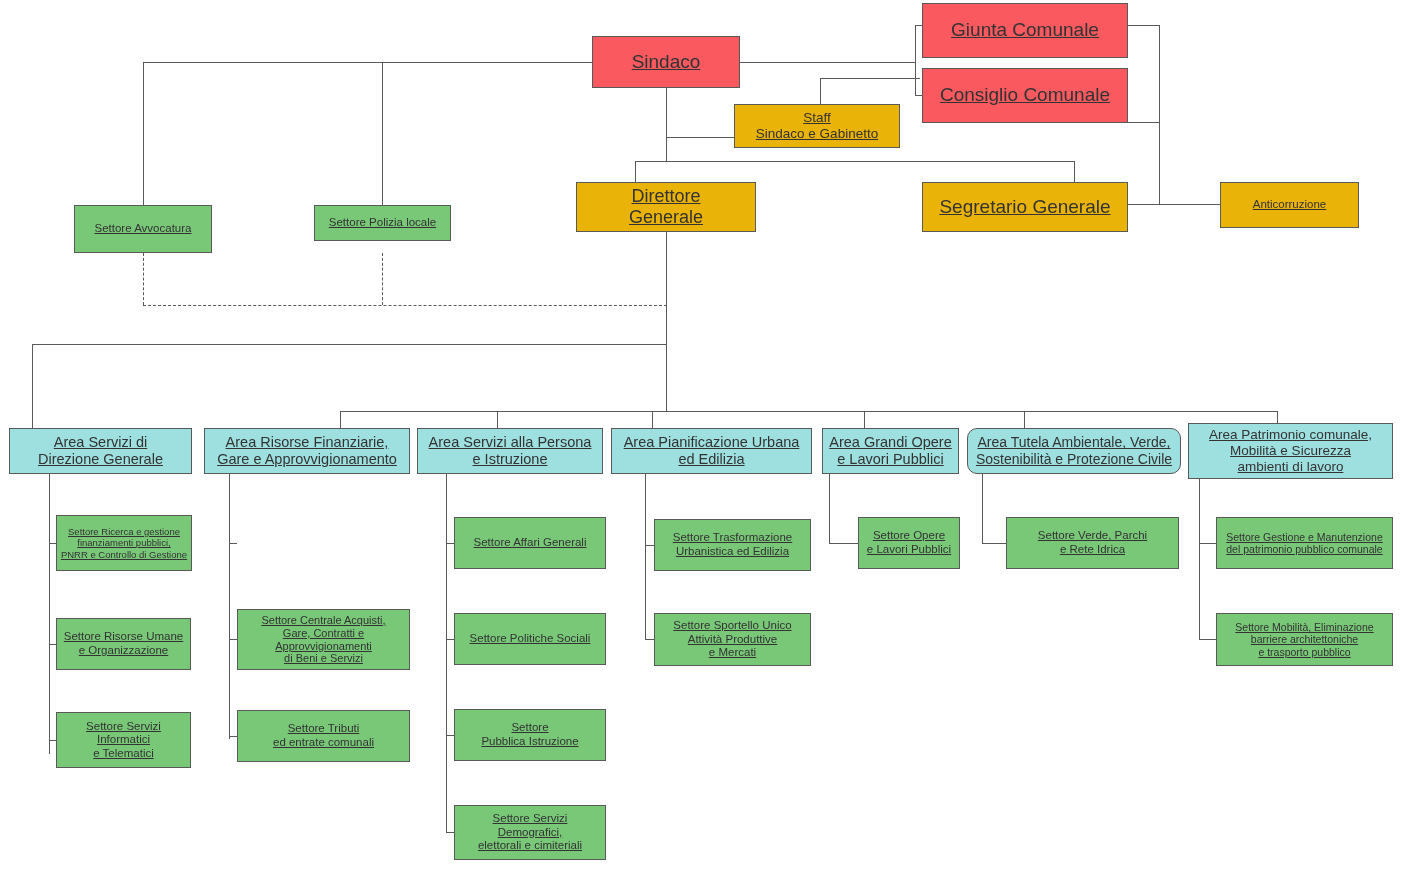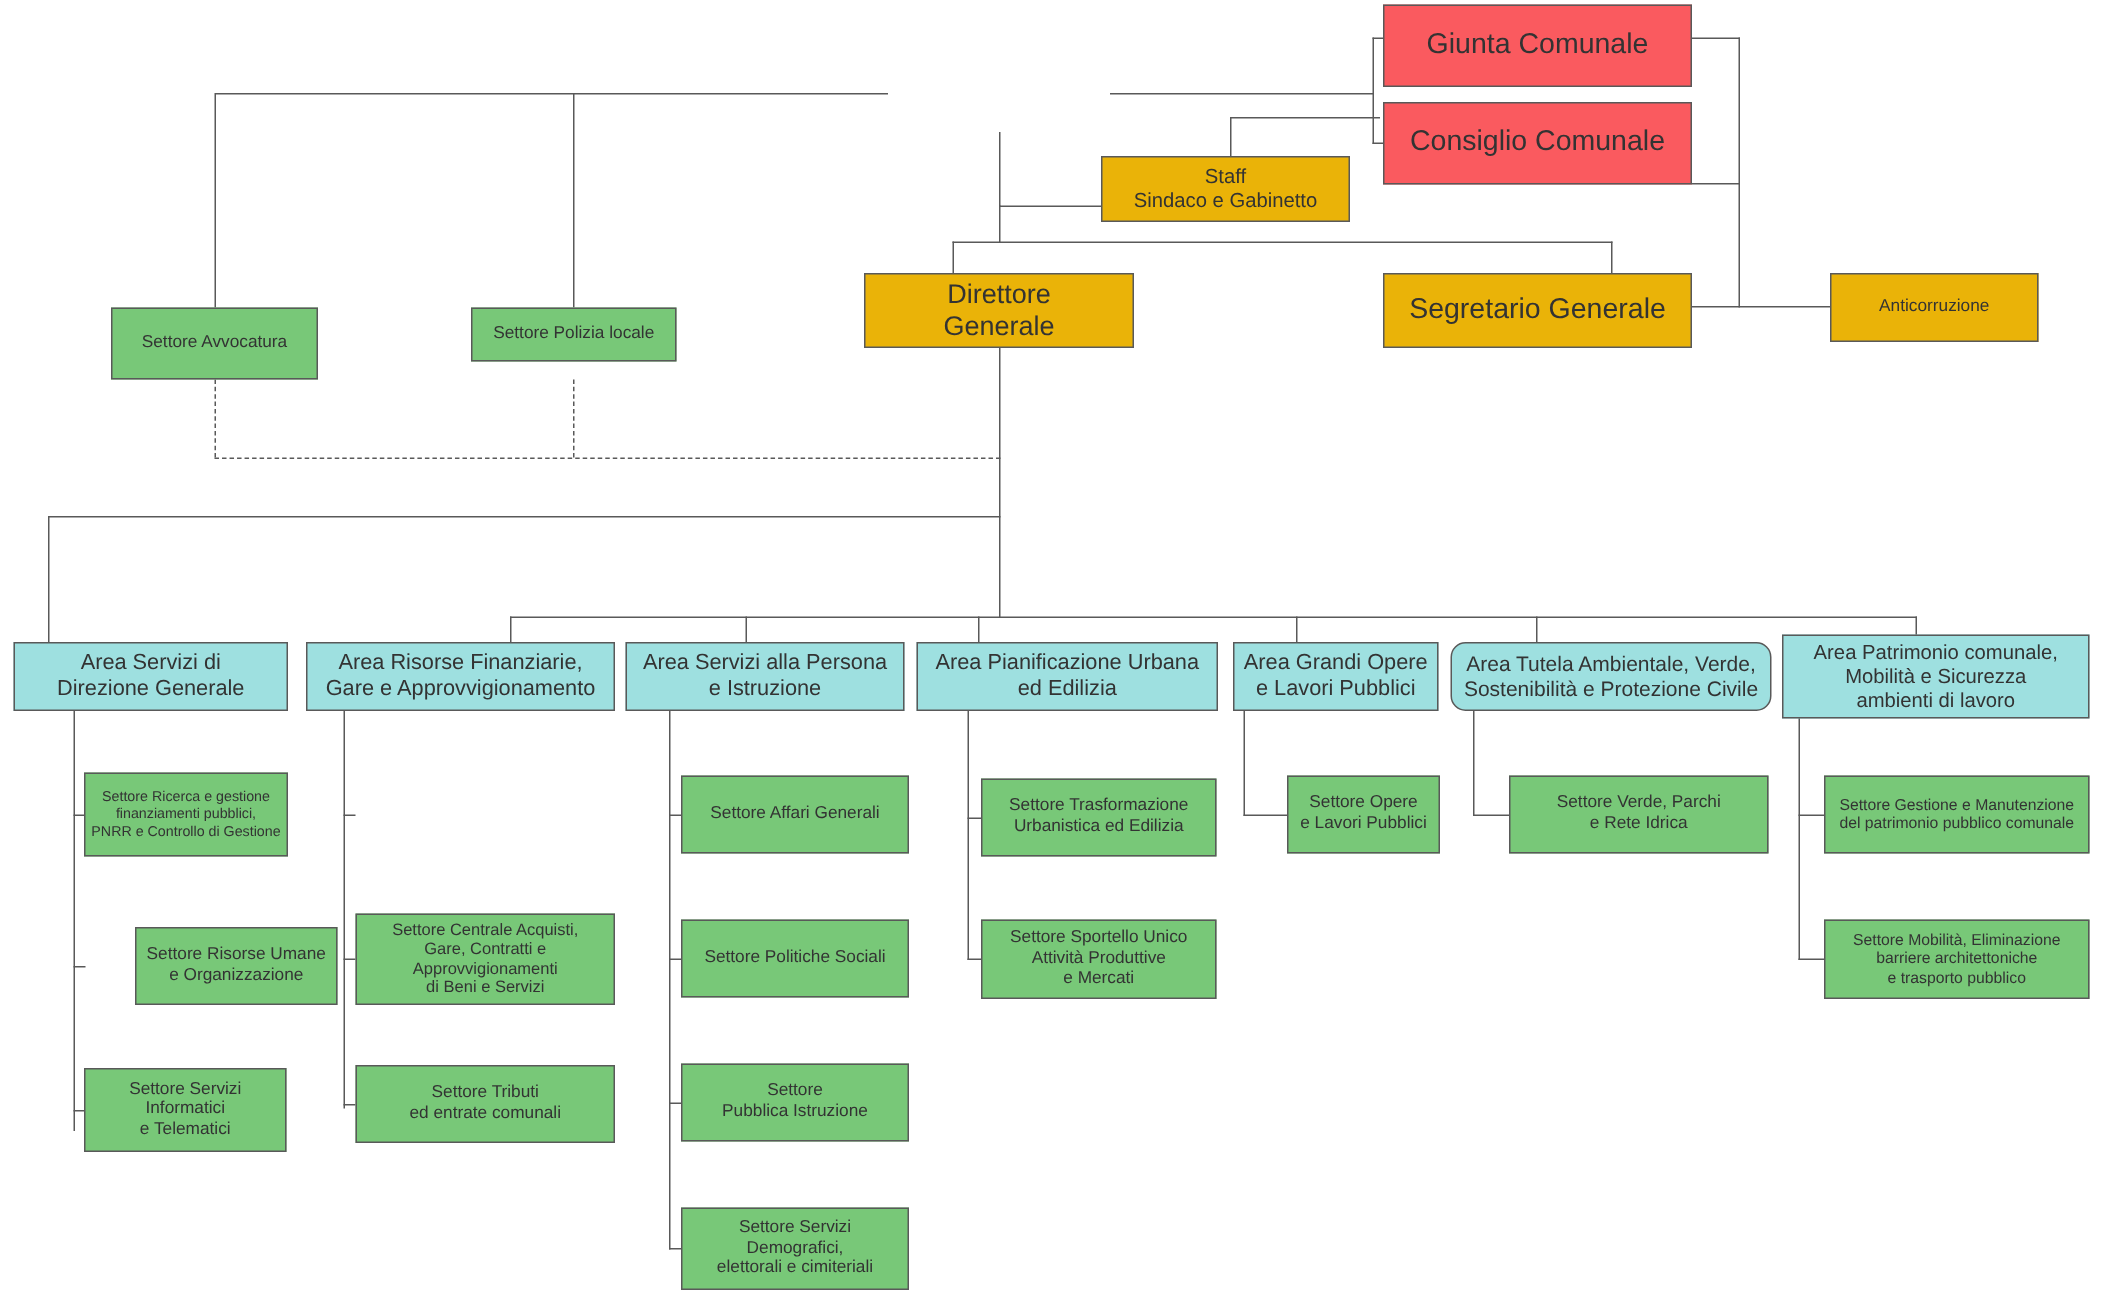--- a/index.html
+++ b/index.html
@@ -25,20 +25,21 @@
     border: 1.6px solid #595959;
     display: flex;
     align-items: center;
     justify-content: center;
     text-align: center;
     line-height: 1.18;
     z-index: 3;
     color: #333333;
     padding: 17px 3px;
     white-space: pre-line;
+    text-decoration: underline;
   }
   .node.red   { background: #fa5a5f; }
   .node.yellow{ background: #eab308; }
   .node.green { background: #78c878; }
   .node.cyan  { background: #9ee0e0; }
 
   .ln {
     position: absolute;
     background: #595959;
     z-index: 1;
@@ -132,20 +133,21 @@
   <div class="ln lv" style="left:829px; top:474px; height:70px;"></div>
   <div class="ln lh" style="left:829px; top:543px; width:29px;"></div>
 
   <div class="ln lv" style="left:982px; top:474px; height:70px;"></div>
   <div class="ln lh" style="left:982px; top:543px; width:24px;"></div>
 
   <div class="ln lv" style="left:1199px; top:474px; height:166px;"></div>
   <div class="ln lh" style="left:1199px; top:543px; width:17px;"></div>
   <div class="ln lh" style="left:1199px; top:639px; width:17px;"></div>
 
+  <div class="node red" style="left:592px; top:36px; width:148px; height:52px; font-size:19px;">Sindaco</div>
 
   <div class="node red" style="left:922px; top:3px; width:206px; height:55px; font-size:19px;">Giunta Comunale</div>
 
   <div class="node red" style="left:922px; top:68px; width:206px; height:55px; font-size:19px;">Consiglio Comunale</div>
 
   <div class="node yellow" style="left:734px; top:104px; width:166px; height:44px; font-size:13.5px;">Staff
 Sindaco e Gabinetto</div>
 
   <div class="node yellow" style="left:576px; top:182px; width:180px; height:50px; font-size:18px;">Direttore
 Generale</div>
@@ -170,21 +172,21 @@
 e Lavori Pubblici</div>
   <div class="node cyan" style="left:967px; top:428px; width:214px; height:46px; font-size:14px;border-radius:10px;">Area Tutela Ambientale, Verde,
 Sostenibilità e Protezione Civile</div>
   <div class="node cyan" style="left:1188px; top:423px; width:205px; height:56px; font-size:13.5px;">Area Patrimonio comunale,
 Mobilità e Sicurezza
 ambienti di lavoro</div>
 
   <div class="node green" style="left:56px; top:515px; width:136px; height:56px; font-size:9.5px;">Settore Ricerca e gestione
 finanziamenti pubblici,
 PNRR e Controllo di Gestione</div>
-  <div class="node green" style="left:56px; top:618px; width:135px; height:52px; font-size:11.5px;margin-left:34px;">Settore Risorse Umane
+  <div class="node green" style="left:56px; top:618px; width:135px; height:52px; font-size:11.5px;">Settore Risorse Umane
 e Organizzazione</div>
   <div class="node green" style="left:56px; top:712px; width:135px; height:56px; font-size:11.5px;">Settore Servizi
 Informatici
 e Telematici</div>
 
   <div class="node green" style="left:237px; top:609px; width:173px; height:61px; font-size:11px;">Settore Centrale Acquisti,
 Gare, Contratti e
 Approvvigionamenti
 di Beni e Servizi</div>
   <div class="node green" style="left:237px; top:710px; width:173px; height:52px; font-size:11.5px;">Settore Tributi

